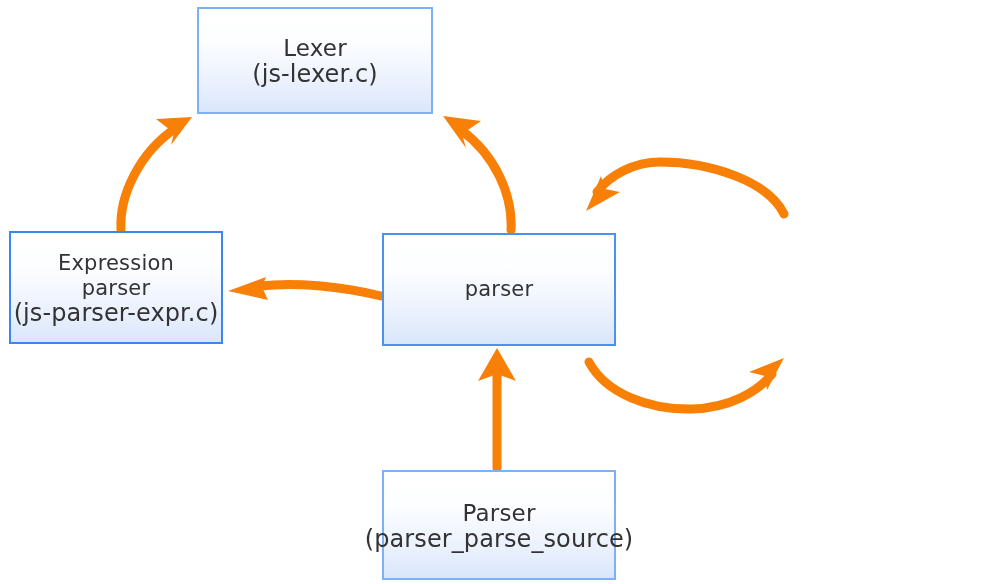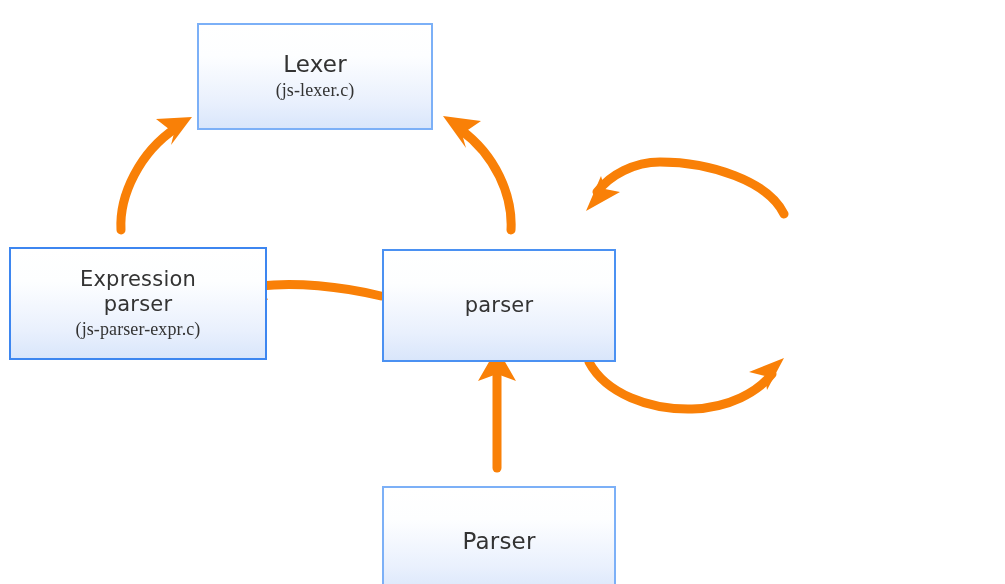--- a/index.html
+++ b/index.html
@@ -22,47 +22,45 @@
     box-sizing: border-box;
     display: flex;
     flex-direction: column;
     align-items: center;
     justify-content: center;
     text-align: center;
     color: #2b2b2b;
     border-style: solid;
     border-width: 2px;
     background-image: linear-gradient(to bottom, #ffffff 0%, #fdfeff 30%, #e9f0fd 75%, #d9e6fb 100%);
-    margin-top: 16px;
   }
   .node .title {
     font-size: 23px;
     line-height: 27px;
     letter-spacing: 0.2px;
     color: #333333;
   }
   .node .title.two-line {
     font-size: 21px;
     line-height: 25px;
   }
   .node .subtitle {
-    font-size: 18px;
+    font-size: 24px;
     line-height: 24px;
     letter-spacing: 0.1px;
     color: #333333;
-    font-family: Liberation Serif, serif;
   }
 
   
   #node-lexer {
     left: 197px; top: 7px; width: 236px; height: 107px;
     border-color: #7cb0f7;
   }
   #node-expression-parser {
-    left: 9px; top: 231px; width: 258px; height: 113px;
+    left: 9px; top: 231px; width: 214px; height: 113px;
     border-color: #3d86f0;
   }
   #node-statement-parser {
     left: 382px; top: 233px; width: 234px; height: 113px;
     border-color: #4b91f2;
   }
   #node-function-parser {
     left: 752px; top: 235px; width: 249px; height: 109px;
     border-color: #5b9bf4;
   }
@@ -141,15 +139,16 @@
     <div class="subtitle">(js-parser-expr.c)</div>
   </div>
 
   <div class="node" id="node-statement-parser">
     <div class="title two-line">parser</div>
   </div>
 
 
   <div class="node" id="node-parser">
     <div class="title">Parser</div>
+    <div class="subtitle">(parser_parse_source)</div>
   </div>
 
 </div>
 
 </body></html>

